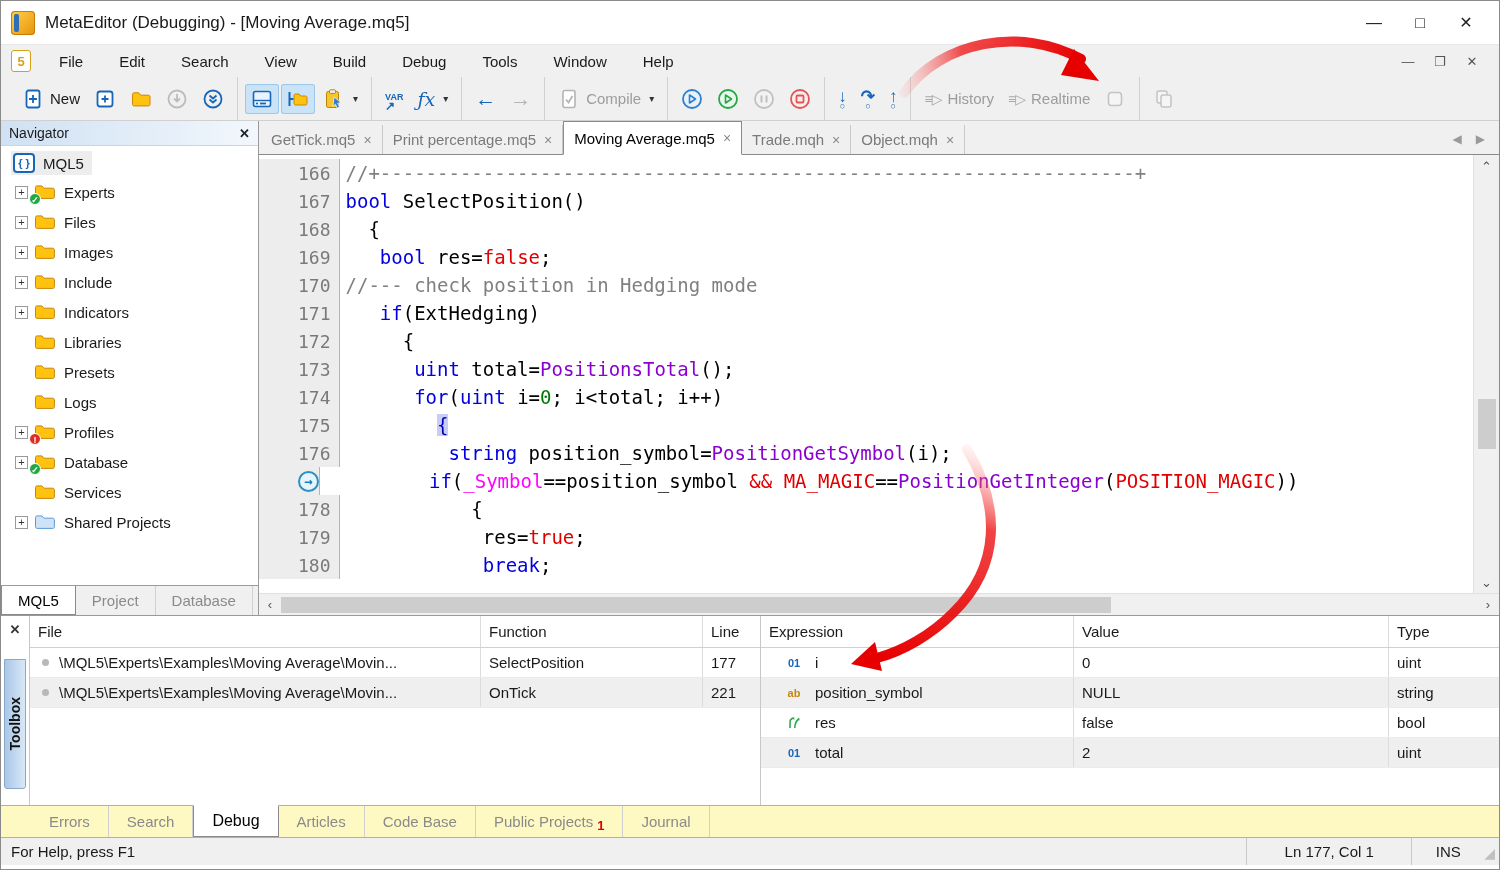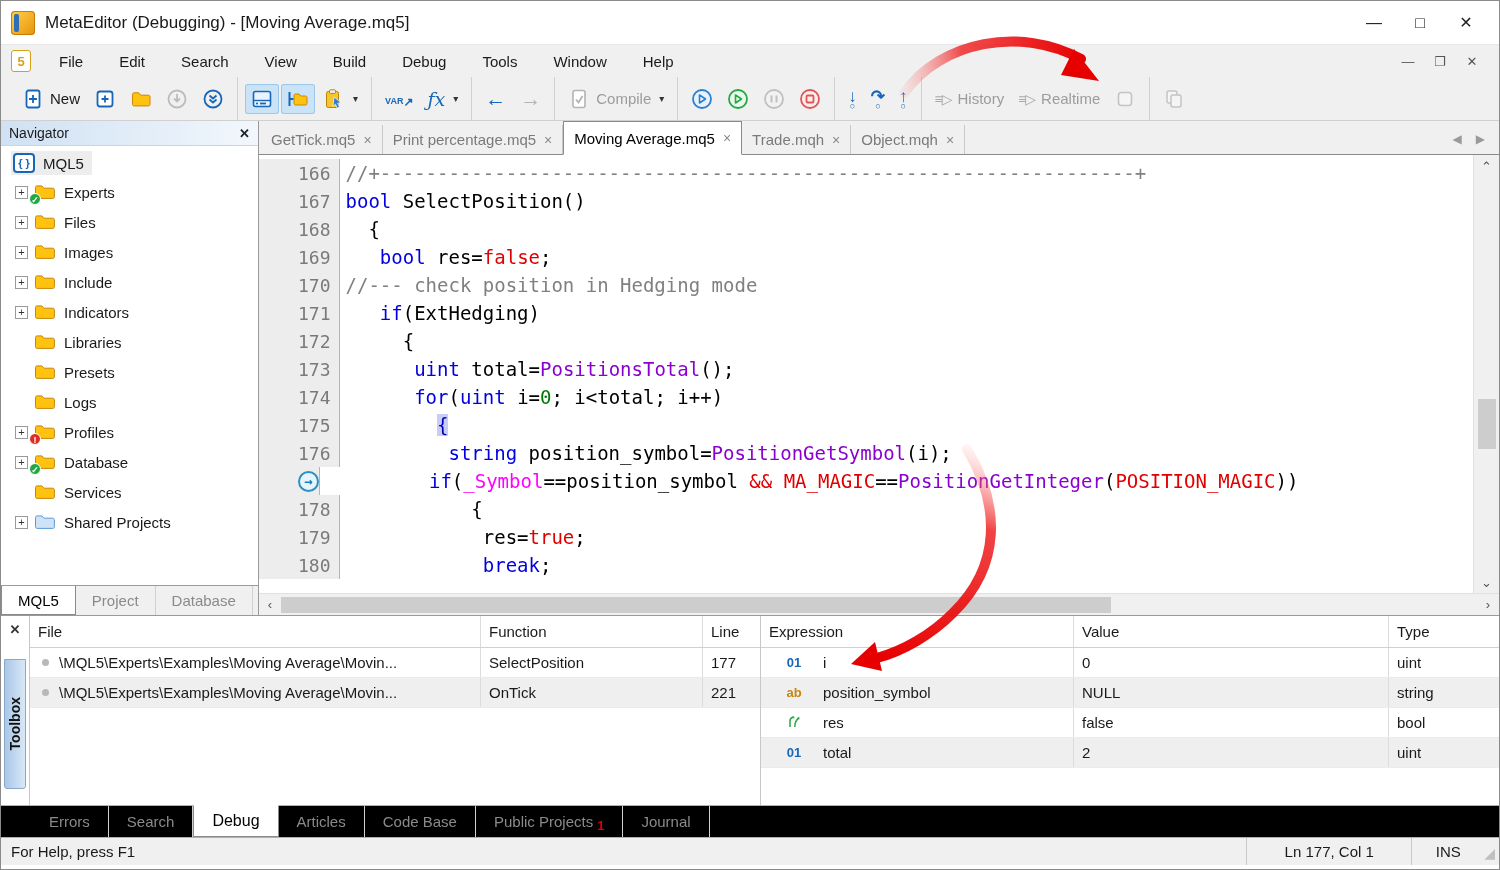--- a/index.html
+++ b/index.html
@@ -23,21 +23,21 @@
   .toolbar { height:44px; background:#f0f0f0; display:flex; align-items:stretch; border-bottom:1px solid #d0d0d0; padding:0 8px; }
   .tgroup { display:flex; align-items:center; padding:0 6px; }
   .tgroup + .tgroup { border-left:1px solid #d0d0d0; }
   .tbtn { display:flex; align-items:center; gap:6px; padding:4px 6px; border-radius:3px; margin:0 1px; font-size:15px; }
   .tbtn.active { background:#cbe3f7; box-shadow:inset 0 0 0 1px #9cc8ec; }
   .tbtn.disabled { color:#9c9c9c; }
   .tbtn svg { display:block; }
   .caret { font-size:10px; color:#333; margin-left:2px; }
   .stepicon { display:inline-flex; flex-direction:column; align-items:center; line-height:.72; color:#1866b8; font-weight:700; }
   .stepicon .a { font-size:17px; } .stepicon .o { font-size:9px; }
-  .varicon { display:inline-flex; flex-direction:row; line-height:.9; color:#1866b8; font-weight:700; align-items:flex-start; }
+  .varicon { display:inline-flex; flex-direction:column; line-height:.9; color:#1866b8; font-weight:700; align-items:flex-start; }
   .varicon .v { font-size:9px; letter-spacing:0; } .varicon .w { font-size:12px; }
   .fxicon { color:#1866b8; font-size:19px; font-style:italic; font-family:"DejaVu Serif", serif; }
   .uarr { font-size:21px; line-height:1; }
   .histicon { color:#a8a8a8; font-size:14px; letter-spacing:-1px; }
   
   .main { display:flex; height:494px; }
   
   .navigator { width:258px; border-right:1px solid #9a9a9a; display:flex; flex-direction:column; background:#fff; }
   .nav-header { height:25px; background:linear-gradient(to right,#cfe1f3,#f2f7fc); display:flex; align-items:center; padding:0 8px; border-bottom:1px solid #c8d6e4; }
   .nav-title { font-size:14px; }
@@ -89,25 +89,25 @@
   .callstack { flex:0 0 731px; }
   .watch { flex:1; }
   .thead { height:32px; display:flex; align-items:center; border-bottom:1px solid #d0d0d0; }
   .trow2 { height:30px; display:flex; align-items:center; border-bottom:1px solid #ebebeb; }
   .trow2.alt { background:#efefef; }
   .cell { padding:0 8px; overflow:hidden; white-space:nowrap; height:100%; display:flex; align-items:center; }
   .cell.b { border-left:1px solid #dcdcdc; }
   .cs-file { flex:0 0 450px; } .cs-func { flex:0 0 222px; } .cs-line { flex:1; }
   .w-expr { flex:0 0 312px; } .w-val { flex:0 0 315px; } .w-type { flex:1; }
   .bullet { width:7px; height:7px; border-radius:50%; background:#b8b8b8; margin:0 10px 0 4px; flex:0 0 7px; }
-  .wicon { width:22px; text-align:center; margin-right:18px; flex:0 0 22px; font-weight:700; font-size:13px; }
+  .wicon { width:22px; text-align:center; margin-right:10px; flex:0 0 22px; font-weight:700; font-size:11px; }
   .wicon.i01 { color:#1866b8; } .wicon.iab { color:#c8860a; }
   .w-indent { width:14px; flex:0 0 14px; }
   
-  .bottom-tabs { height:32px; background:#000000; border-top:1px solid #b0b0b0; display:flex; align-items:stretch; padding-left:30px; }
+  .bottom-tabs { height:32px; background:#fef9c3; border-top:1px solid #b0b0b0; display:flex; align-items:stretch; padding-left:30px; }
   .btab { display:flex; align-items:center; padding:0 18px; color:#8a8a8a; font-size:15px; border-right:1px solid #d0d0d0; position:relative; }
   .btab.active { background:#fff; color:#000; border:1px solid #8a8a8a; border-top:1px solid #fff; margin-top:-1px; font-size:16px; }
   .btab .nbadge { color:#e00000; font-weight:700; font-size:13px; margin-left:4px; position:relative; top:4px; }
   
   .statusbar { height:28px; background:#f0f0f0; border-top:1px solid #b0b0b0; display:flex; align-items:stretch; }
   .sb-help { flex:1; display:flex; align-items:center; padding-left:10px; font-size:15px; }
   .sb-cell { display:flex; align-items:center; justify-content:center; border-left:1px solid #c8c8c8; padding:0 36px; font-size:15px; }
   .sb-pos { width:165px; }
   .sb-ins { width:70px; }
   .grip { display:flex; align-items:flex-end; padding:0 4px 4px 0; color:#c0c0c0; font-size:14px; }

